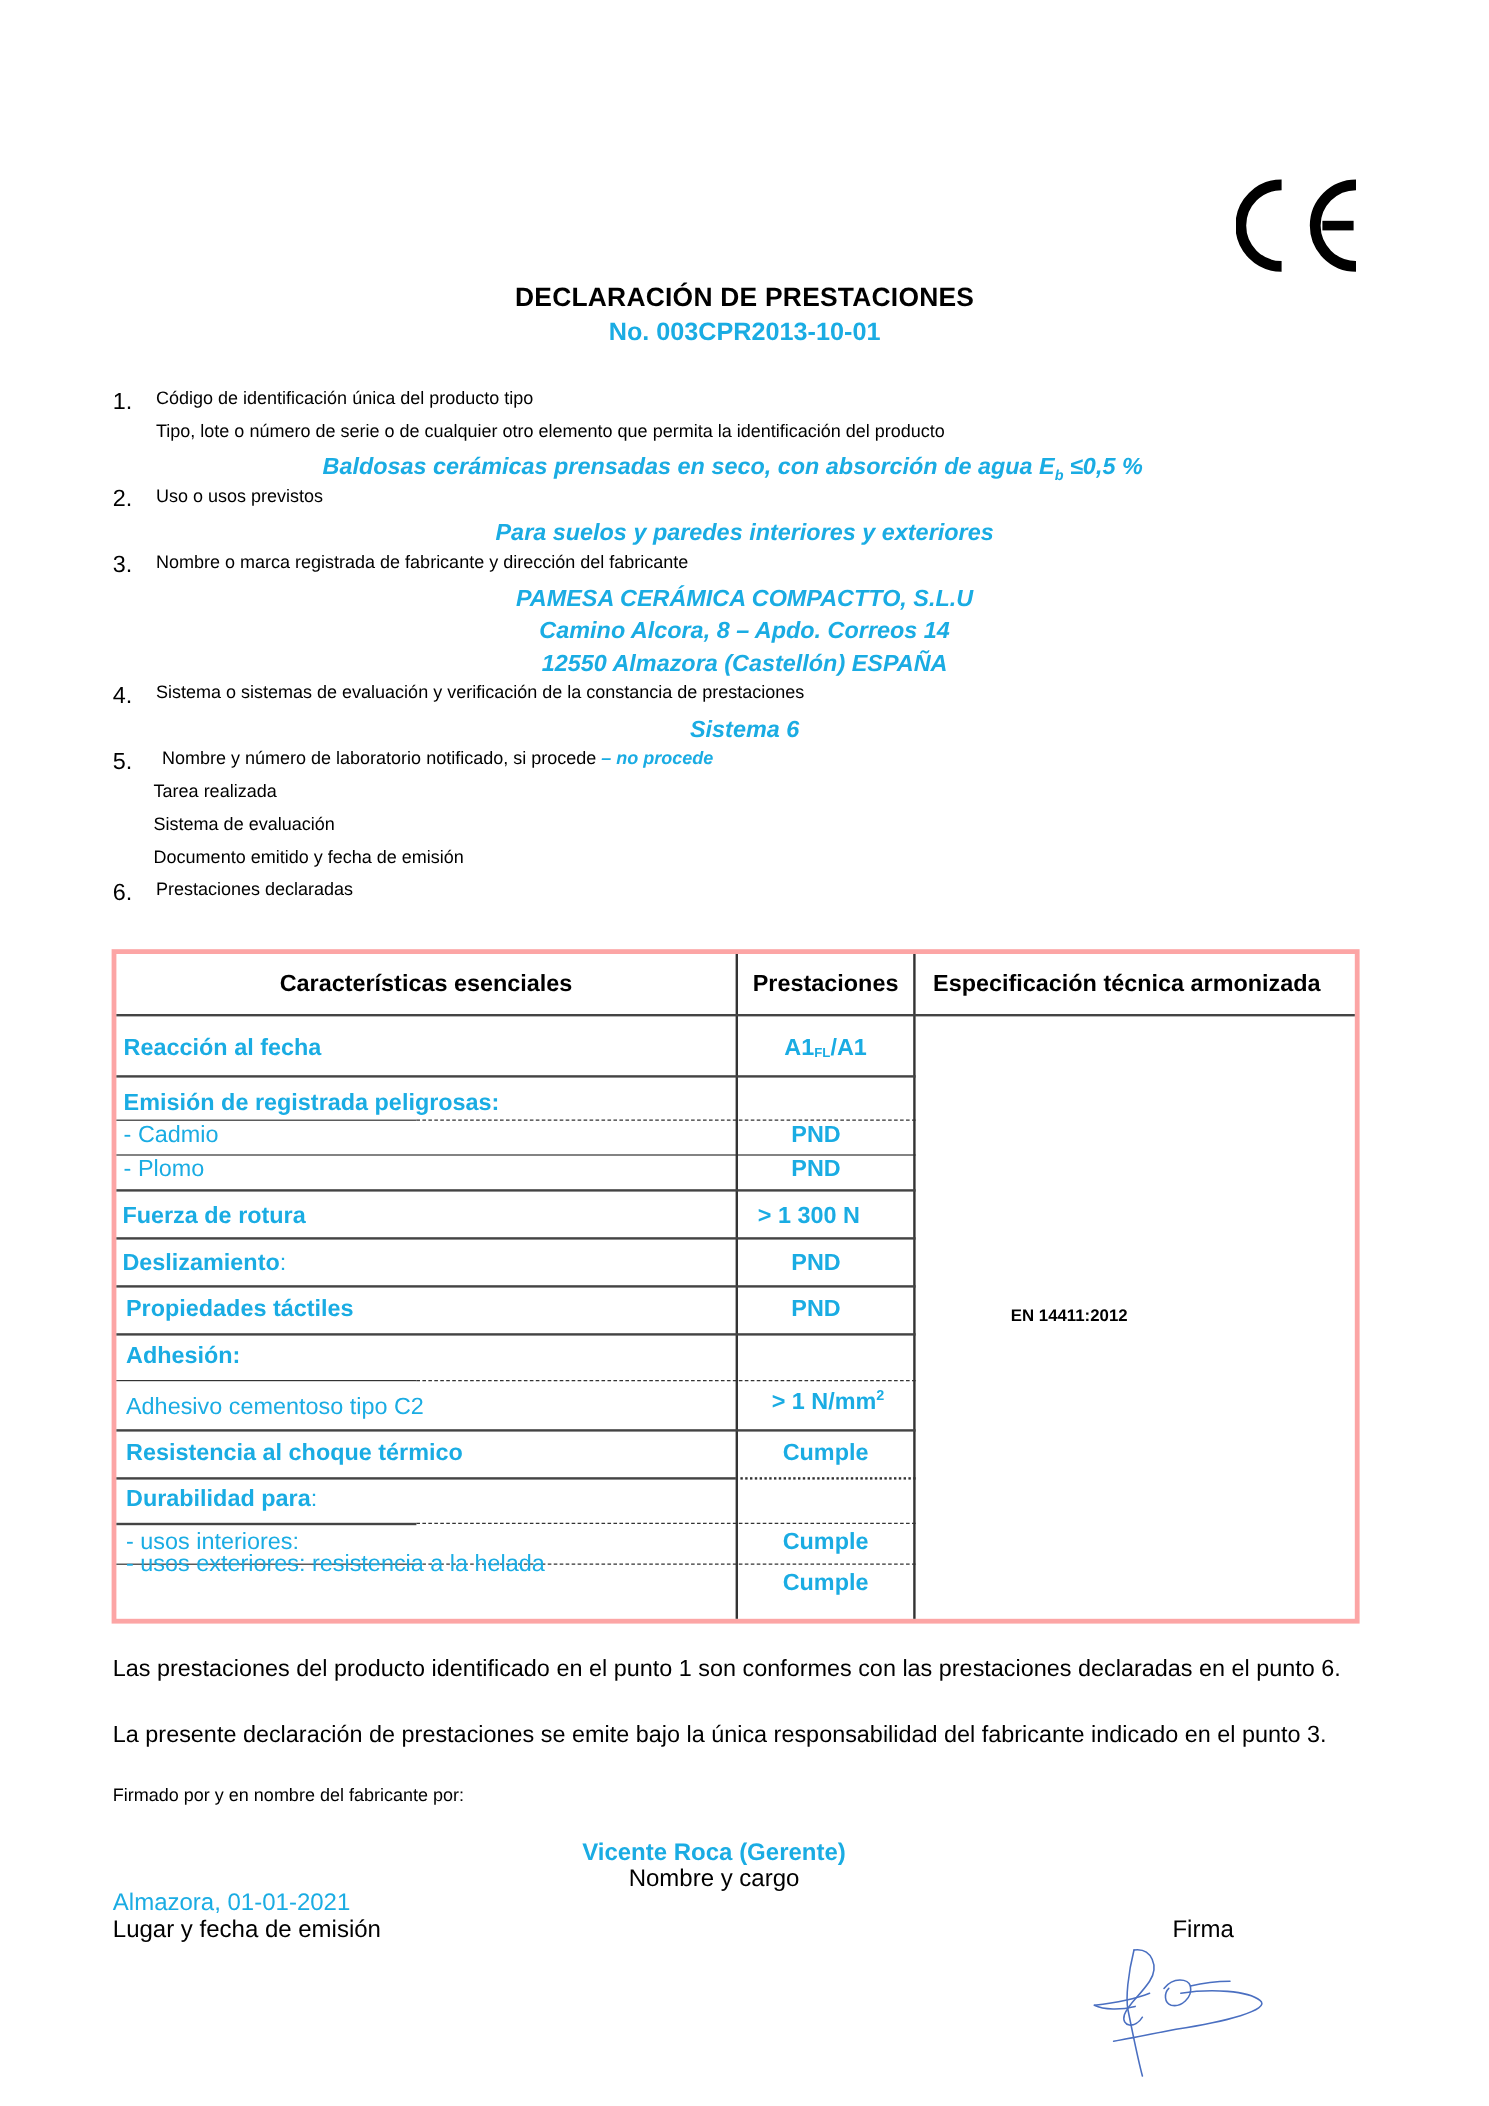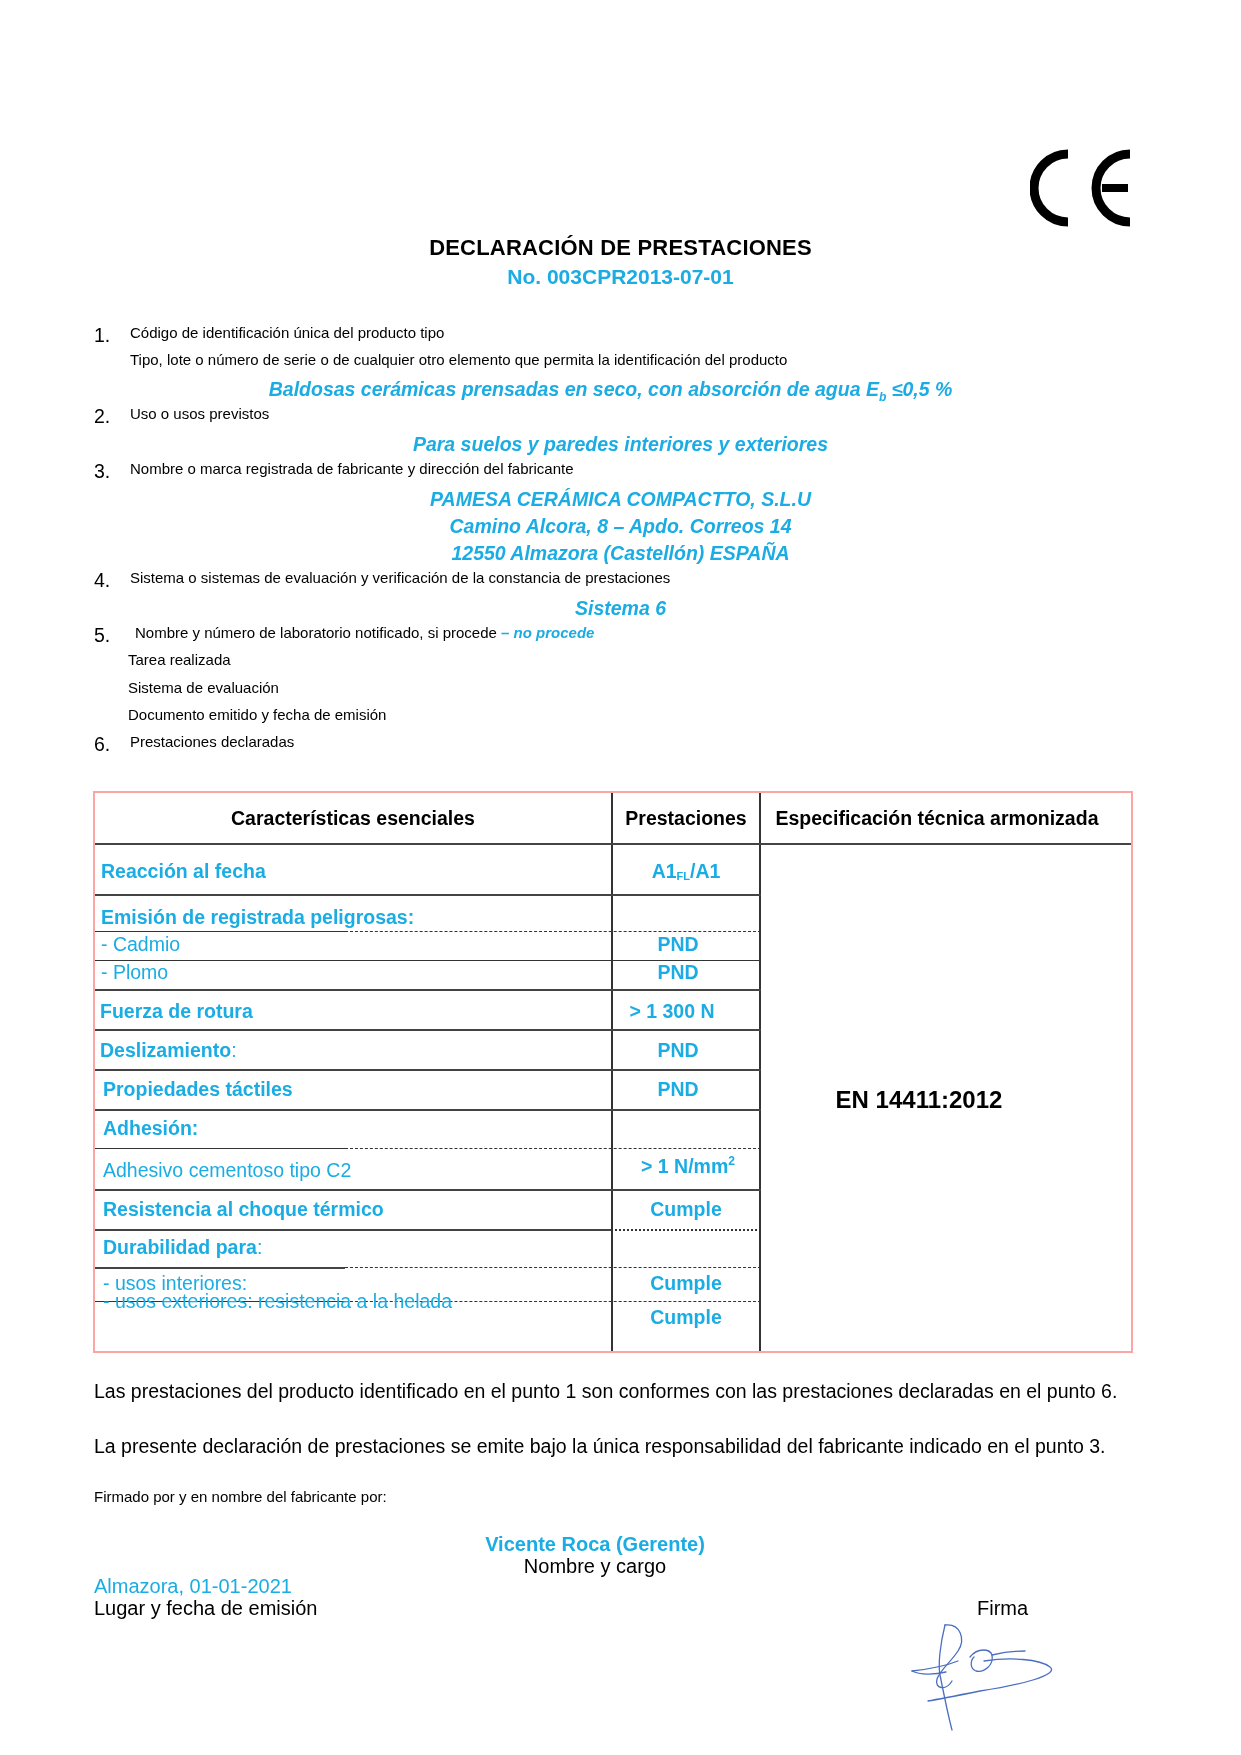--- a/index.html
+++ b/index.html
@@ -11,21 +11,21 @@
   #doc-title { left: 0; width: 1241px; top: 235px; text-align: center;
                font-size: 22px; font-weight: bold; letter-spacing: 0.2px; }
   #doc-number { left: 0; width: 1241px; top: 265px; text-align: center;
                 font-size: 21px; font-weight: bold; }
   .line { position: absolute; font-size: 15px; white-space: nowrap; }
   .num { position: absolute; left: 94px; font-size: 19.5px; }
   .center-cyan { position: absolute; left: 0; width: 1241px; text-align: center;
                  font-size: 19.5px; font-weight: bold; font-style: italic; color: #1aace3; }
   
   #perf-table { position: absolute; left: 93px; top: 791px; width: 1040px; height: 562px;
-                border: 2px solid #fca5a5; box-sizing: border-box; }
+                border: 4px solid #fca5a5; box-sizing: border-box; }
   .vline { position: absolute; top: 0; bottom: 0; width: 2px; background: #333; }
   .hline { position: absolute; height: 2px; background: #444; }
   .hline.thin { height: 1px; background: #333; }
   .hdash { position: absolute; height: 0; border-top: 1px dashed #333; }
   .cell { position: absolute; font-size: 19.5px; white-space: nowrap; }
   .cell.b { font-weight: bold; }
   .cell.ctr { text-align: center; }
   .hdr { position: absolute; font-size: 19.5px; font-weight: bold; text-align: center; }
   sub.fl { font-size: 11px; vertical-align: baseline; position: relative; top: 2px; }
   sup { font-size: 12px; }
@@ -36,21 +36,21 @@
 </head>
 <body>
 
 <svg id="ce-mark" class="abs" viewBox="0 0 120 80">
   <path d="M38 6 A34 34 0 0 0 38 74" fill="none" stroke="#000" stroke-width="9"></path>
   <path d="M100 6 A34 34 0 0 0 100 74" fill="none" stroke="#000" stroke-width="9"></path>
   <rect x="72" y="36" width="26" height="8" fill="#000"></rect>
 </svg>
 
 <div id="doc-title" class="abs">DECLARACIÓN DE PRESTACIONES</div>
-<div id="doc-number" class="abs cyan">No. 003CPR2013-07-01</div>
+<div id="doc-number" class="abs cyan">No. 003CPR2013-10-01</div>
 
 <div class="num" style="top:324px">1.</div>
 <div class="line" style="left:130px; top:324px">Código de identificación única del producto tipo</div>
 <div class="line" style="left:130px; top:351px">Tipo, lote o número de serie o de cualquier otro elemento que permita la identificación del producto</div>
 <div class="center-cyan" style="top:378px; left:-10px"><span>Baldosas cerámicas prensadas en seco, con absorción de agua E</span><sub style="font-size:12px">b</sub><span> ≤0,5 %</span></div>
 
 <div class="num" style="top:405px">2.</div>
 <div class="line" style="left:130px; top:405px">Uso o usos previstos</div>
 <div class="center-cyan" style="top:433px">Para suelos y paredes interiores y exteriores</div>
 
@@ -131,21 +131,21 @@
   <div class="cell b cyan ctr" style="left:518px; width:146px; top:405px">Cumple</div>
 
   <div class="cell cyan" style="left:8px; top:443px"><b>Durabilidad para</b><span>:</span></div>
 
   <div class="cell cyan" style="left:8px; top:479px">- usos interiores:</div>
   <div class="cell b cyan ctr" style="left:518px; width:146px; top:479px">Cumple</div>
 
   <div class="cell cyan" style="left:8px; top:497px">- usos exteriores: resistencia a la helada</div>
   <div class="cell b cyan ctr" style="left:518px; width:146px; top:513px">Cumple</div>
 
-  <div class="cell b ctr" style="left:666px; width:316px; top:293px; font-size:24px">EN 14411:2012</div>
+  <div class="cell b ctr" style="left:636px; width:316px; top:293px; font-size:14px">EN 14411:2012</div>
 </div>
 
 <div class="para" style="top:1378px">Las prestaciones del producto identificado en el punto 1 son conformes con las prestaciones declaradas en el punto 6.</div>
 <div class="para" style="top:1433px">La presente declaración de prestaciones se emite bajo la única responsabilidad del fabricante indicado en el punto 3.</div>
 <div class="line" style="left:94px; top:1488px">Firmado por y en nombre del fabricante por:</div>
 
 <div class="small cyan" style="left:0; width:1190px; text-align:center; top:1533px; font-weight:bold">Vicente Roca (Gerente)</div>
 <div class="small" style="left:0; width:1190px; text-align:center; top:1555px">Nombre y cargo</div>
 <div class="small cyan" style="left:94px; top:1575px">Almazora, 01-01-2021</div>
 <div class="small" style="left:94px; top:1597px">Lugar y fecha de emisión</div>

